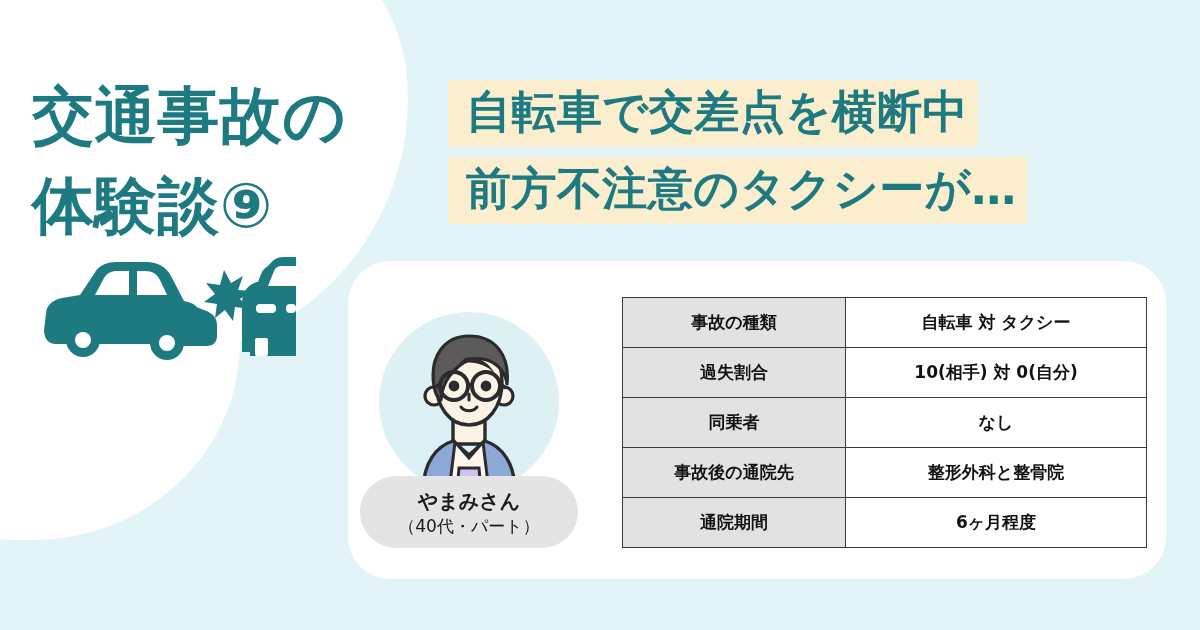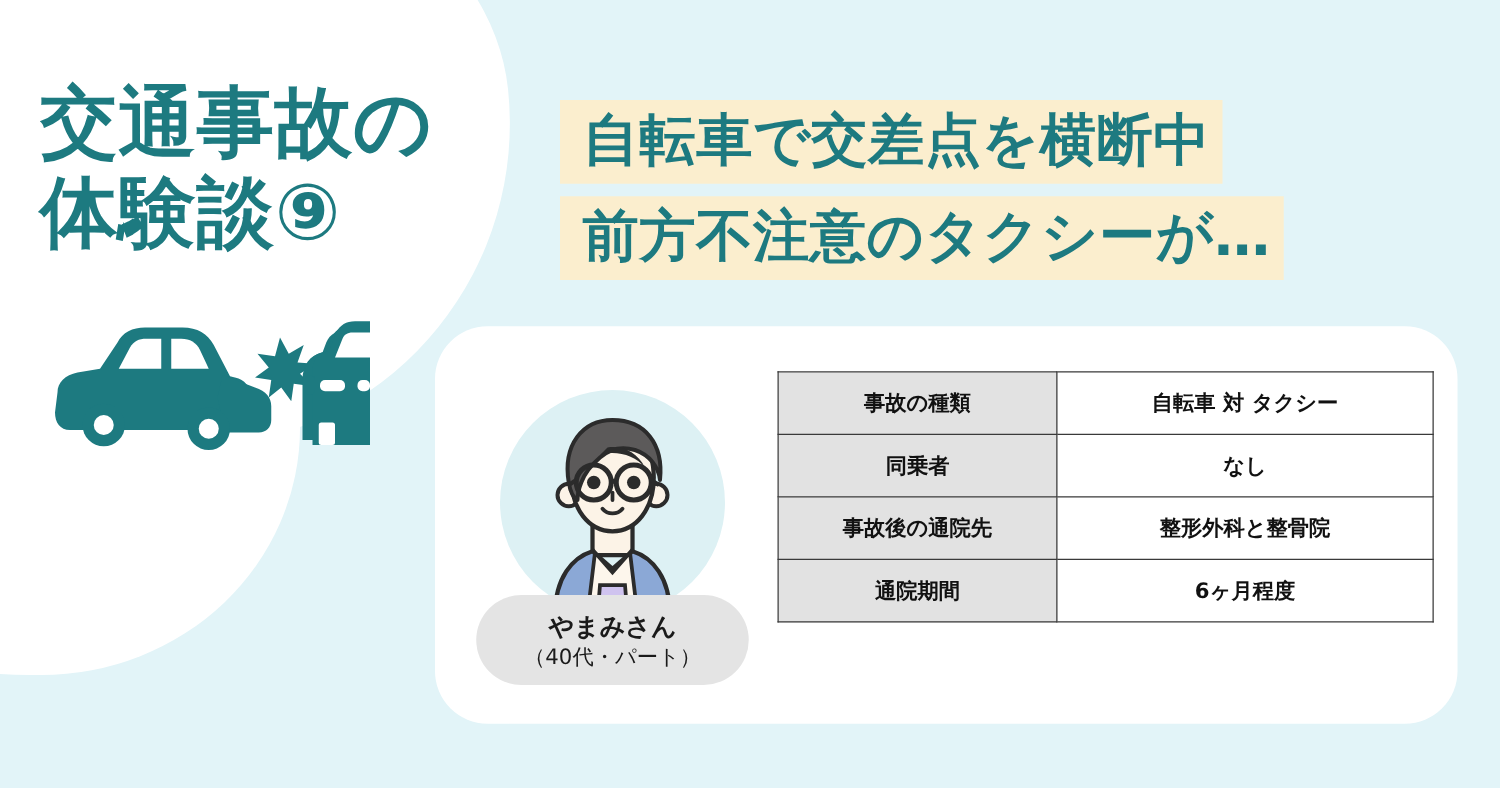--- a/index.html
+++ b/index.html
@@ -50,20 +50,21 @@
     width: 370px;
     z-index: 4;
   }
   .title-line {
     font-size: 62px;
     line-height: 1.16;
     font-weight: 700;
     color: #1d7a80;
     letter-spacing: 0.01em;
     white-space: nowrap;
+    margin-top: 18px;
   }
 
   
   .crash-icon {
     position: absolute;
     left: 28px;
     top: 252px;
     width: 268px;
     height: 120px;
     z-index: 4;
@@ -100,21 +101,21 @@
     width: 818px;
     height: 318px;
     background: #ffffff;
     border-radius: 42px;
     z-index: 3;
   }
 
   
   .profile {
     position: absolute;
-    left: 381px;
+    left: 360px;
     top: 312px;
     width: 218px;
     height: 246px;
     z-index: 5;
   }
   .avatar-circle {
     position: absolute;
     left: 19px;
     top: 0px;
     width: 180px;
@@ -301,20 +302,24 @@
     </div>
   </div>
 
   <table class="info-table">
     <tbody>
       <tr>
         <td class="k">事故の種類</td>
         <td class="v">自転車 対 タクシー</td>
       </tr>
       <tr>
+        <td class="k">過失割合</td>
+        <td class="v">10(相手) 対 0(自分)</td>
+      </tr>
+      <tr>
         <td class="k">同乗者</td>
         <td class="v">なし</td>
       </tr>
       <tr>
         <td class="k">事故後の通院先</td>
         <td class="v">整形外科と整骨院</td>
       </tr>
       <tr>
         <td class="k">通院期間</td>
         <td class="v">6ヶ月程度</td>

